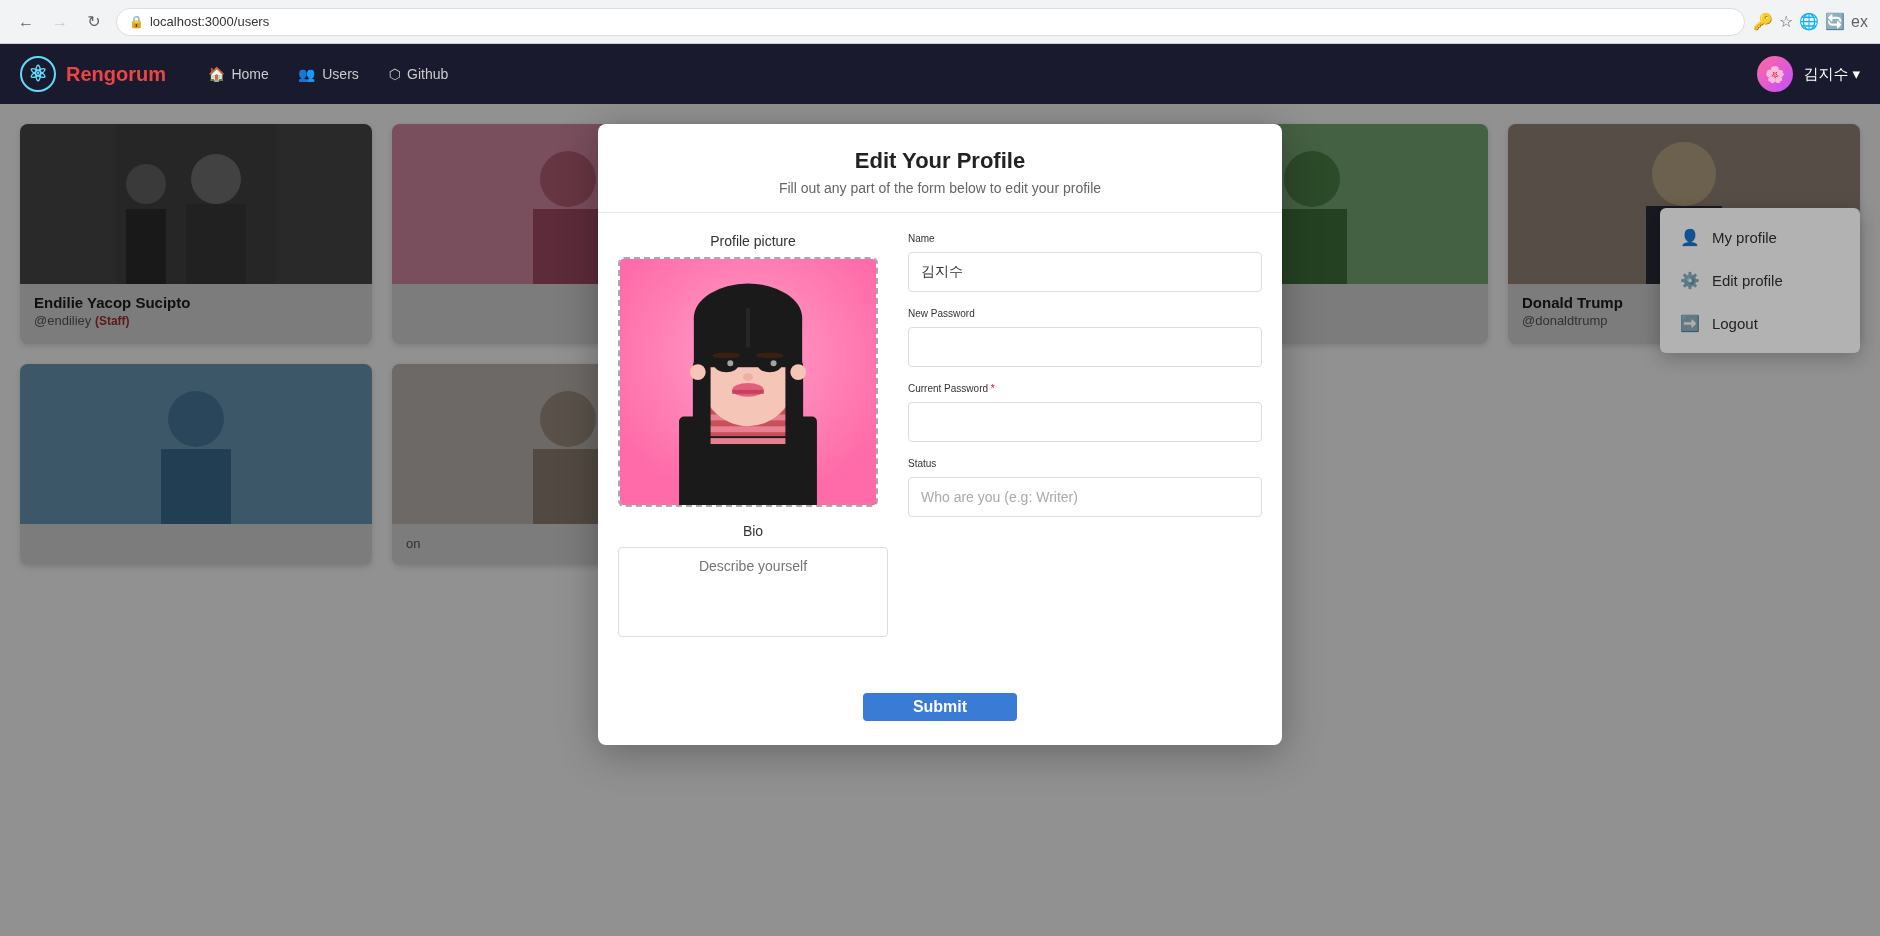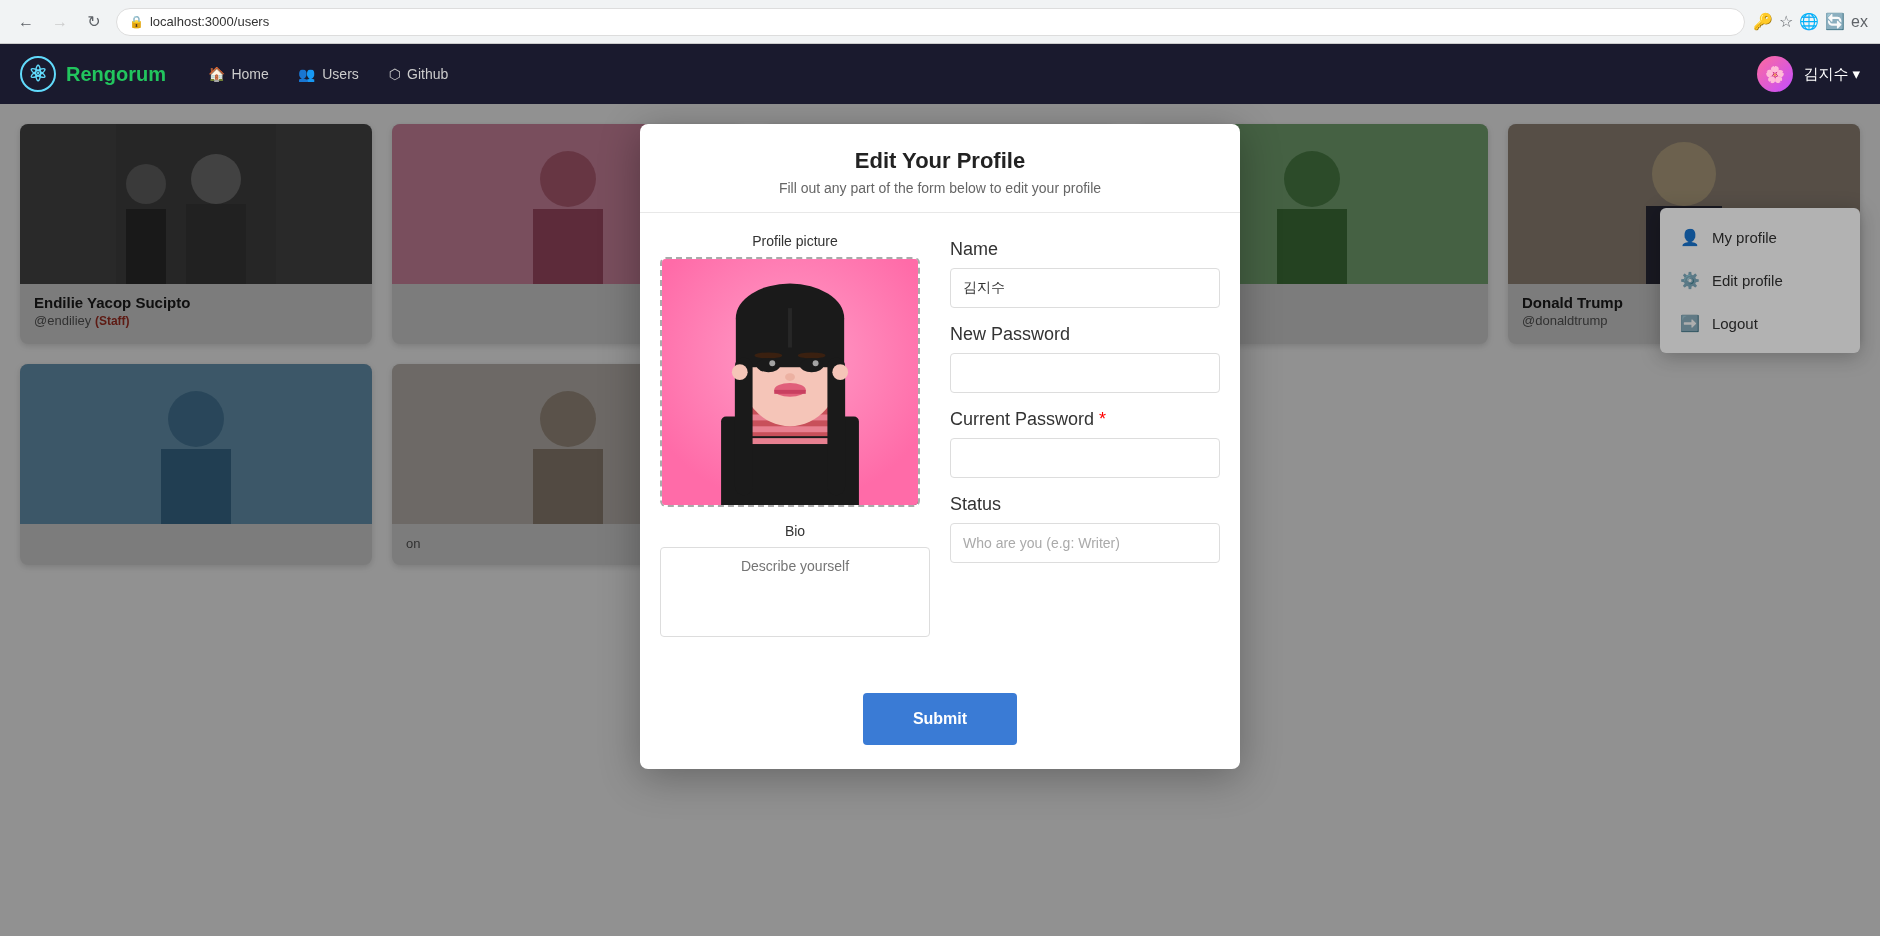--- a/index.html
+++ b/index.html
@@ -32,21 +32,21 @@
 
     
     .navbar {
       background: #1a1a2e;
       height: 60px;
       display: flex;
       align-items: center;
       padding: 0 20px;
       position: relative;
     }
-    .navbar-brand { display: flex; align-items: center; gap: 10px; color: #22c55e; font-size: 20px; font-weight: bold; }
+    .navbar-brand { display: flex; align-items: center; gap: 10px; color: #ef4444; font-size: 20px; font-weight: bold; }
     .react-icon {
       width: 36px; height: 36px;
       border: 2px solid #61dafb;
       border-radius: 50%;
       display: flex; align-items: center; justify-content: center;
       color: #61dafb; font-size: 18px;
       position: relative;
     }
     .react-icon::before {
       content: '⚛';
@@ -128,21 +128,21 @@
       position: absolute;
       top: 0; left: 0; right: 0; bottom: 0;
       background: rgba(0,0,0,0.3);
       display: flex; align-items: flex-start; justify-content: center;
       padding-top: 20px;
       z-index: 200;
     }
     .modal {
       background: white;
       border-radius: 8px;
-      width: 600px;
+      width: 684px;
       max-height: 760px;
       overflow: hidden;
       box-shadow: 0 8px 40px rgba(0,0,0,0.3);
     }
     .modal-header {
       padding: 24px 30px 16px;
       text-align: center;
       border-bottom: 1px solid #e8e8e8;
     }
     .modal-title { font-size: 22px; font-weight: bold; color: #222; }
@@ -169,40 +169,40 @@
     }
     .bio-textarea {
       width: 100%; height: 90px;
       border: 1px solid #ddd; border-radius: 4px;
       padding: 10px; font-size: 14px; color: #999;
       resize: none; font-family: Arial, sans-serif; text-align: center;
     }
 
     
     .modal-right { flex: 1; }
-    .form-label-right { font-size: 18px; color: #333; margin-bottom: 8px; display: block; margin-top: 6px; }
+    .form-label-right { font-size: 10px; color: #333; margin-bottom: 8px; display: block; }
     .required-star { color: red; }
     .form-input {
       width: 100%; height: 40px;
       border: 1px solid #ddd; border-radius: 4px;
       padding: 0 12px; font-size: 14px; color: #333;
     }
     .form-input::placeholder { color: #aaa; }
 
     
     .modal-footer {
       padding: 16px 30px 24px;
       display: flex; justify-content: center;
     }
     .submit-btn {
       background: #3a7bd5;
       color: white;
       border: none;
       border-radius: 4px;
-      padding: 17px 50px;
+      padding: 5px 50px;
       font-size: 16px;
       font-weight: bold;
       cursor: pointer;
     }
 
     
     .person-img-endilie {
       background: #555;
       display: flex; align-items: center; justify-content: center;
       color: white; font-size: 12px;

